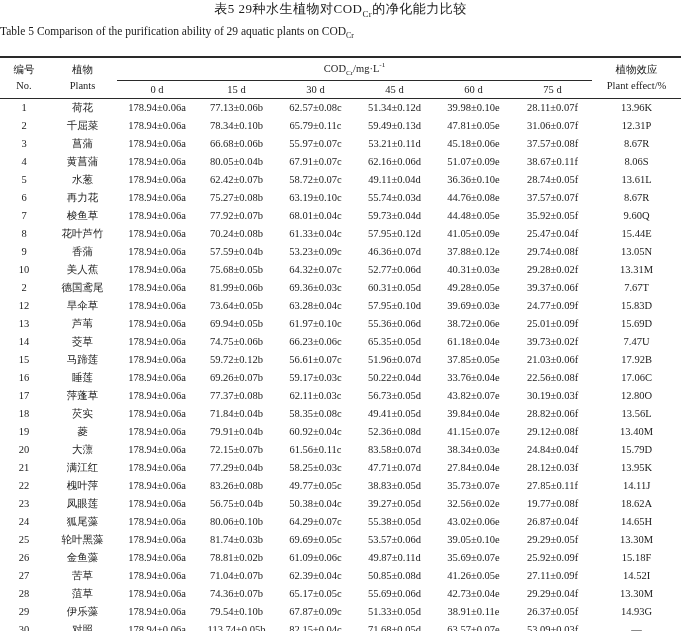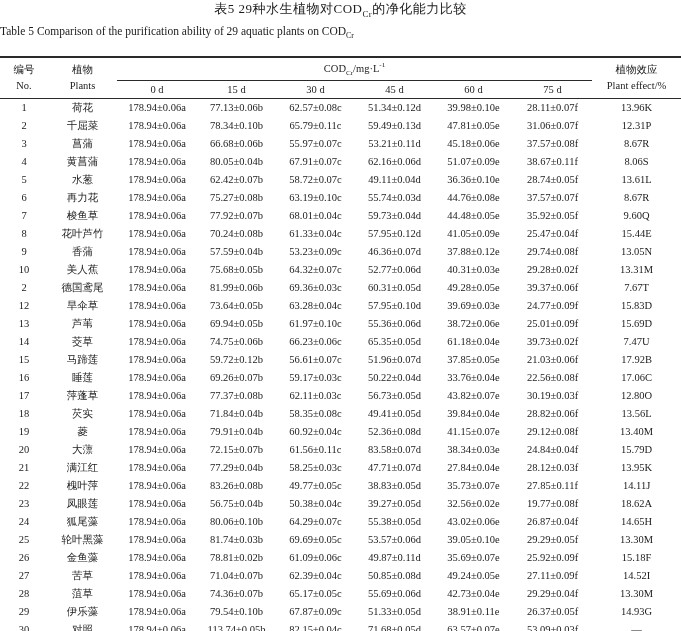--- a/index.html
+++ b/index.html
@@ -393,21 +393,21 @@
           <td>25.92±0.09f</td>
           <td>15.18F</td>
         </tr>
         <tr>
           <td>27</td>
           <td>苦草</td>
           <td>178.94±0.06a</td>
           <td>71.04±0.07b</td>
           <td>62.39±0.04c</td>
           <td>50.85±0.08d</td>
-          <td>49.24±0.05e</td>
+          <td>41.26±0.05e</td>
           <td>27.11±0.09f</td>
           <td>14.52I</td>
         </tr>
         <tr>
           <td>28</td>
           <td>菹草</td>
           <td>178.94±0.06a</td>
           <td>74.36±0.07b</td>
           <td>65.17±0.05c</td>
           <td>55.69±0.06d</td>

